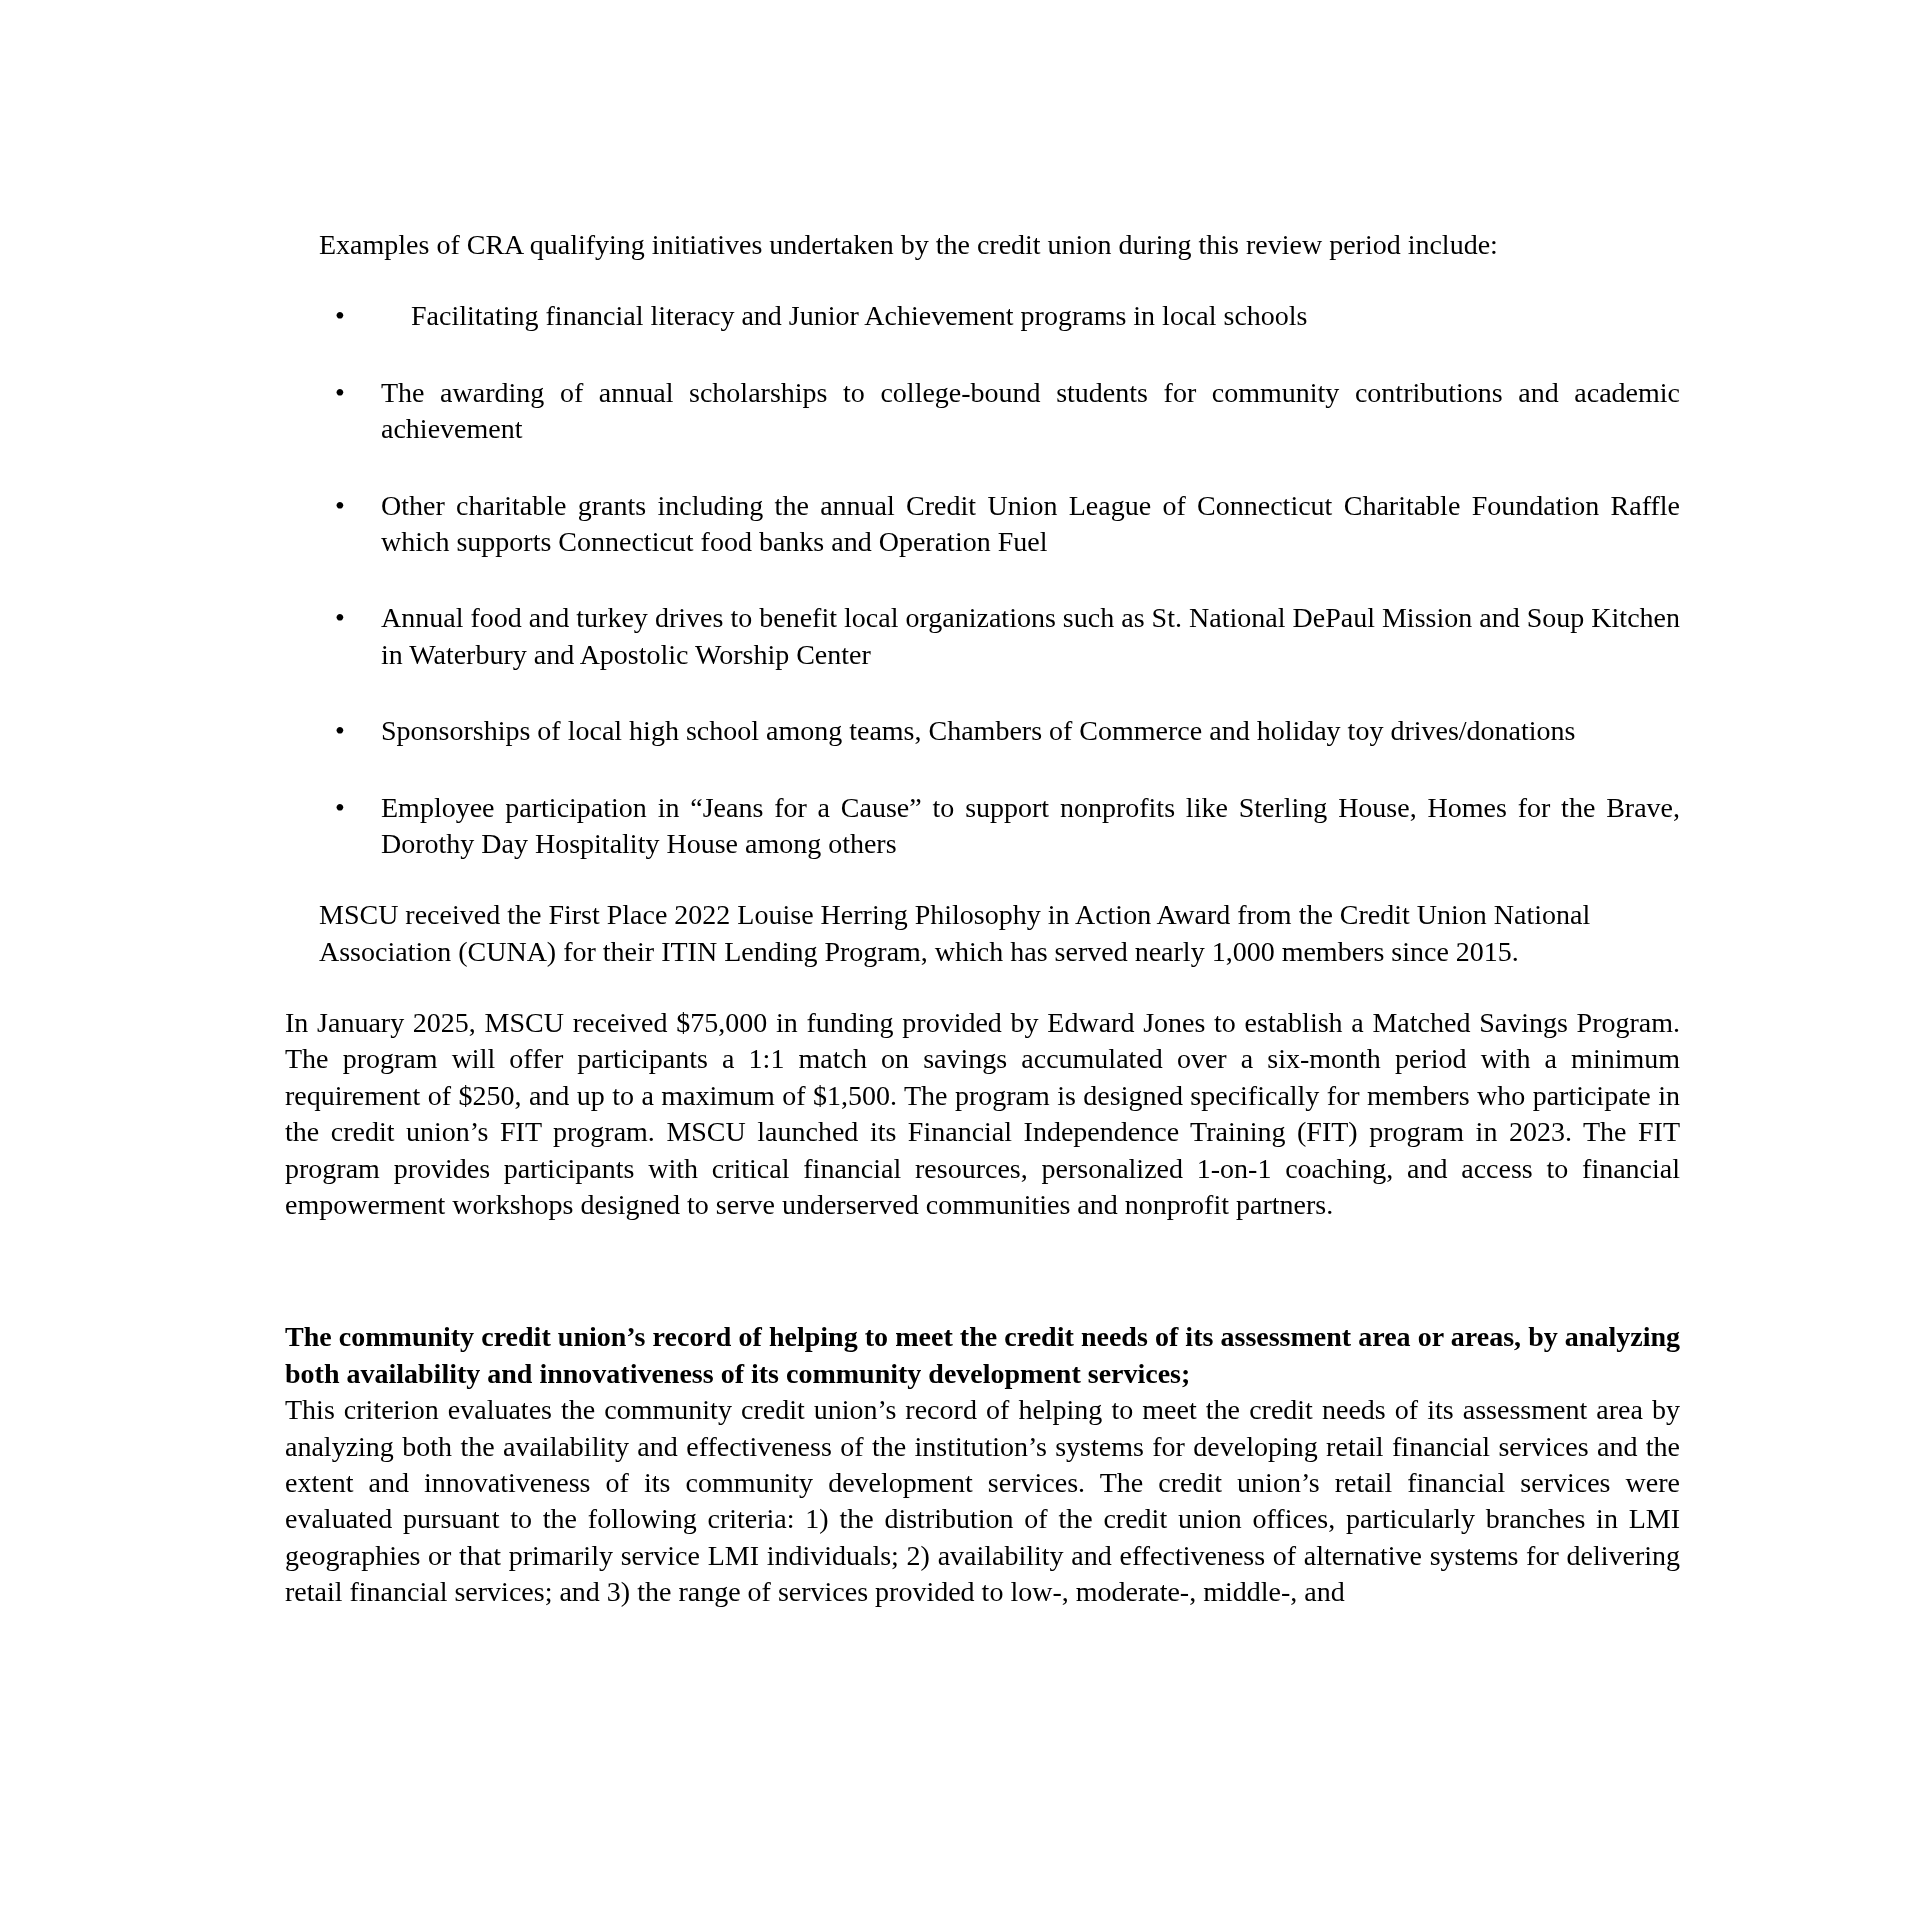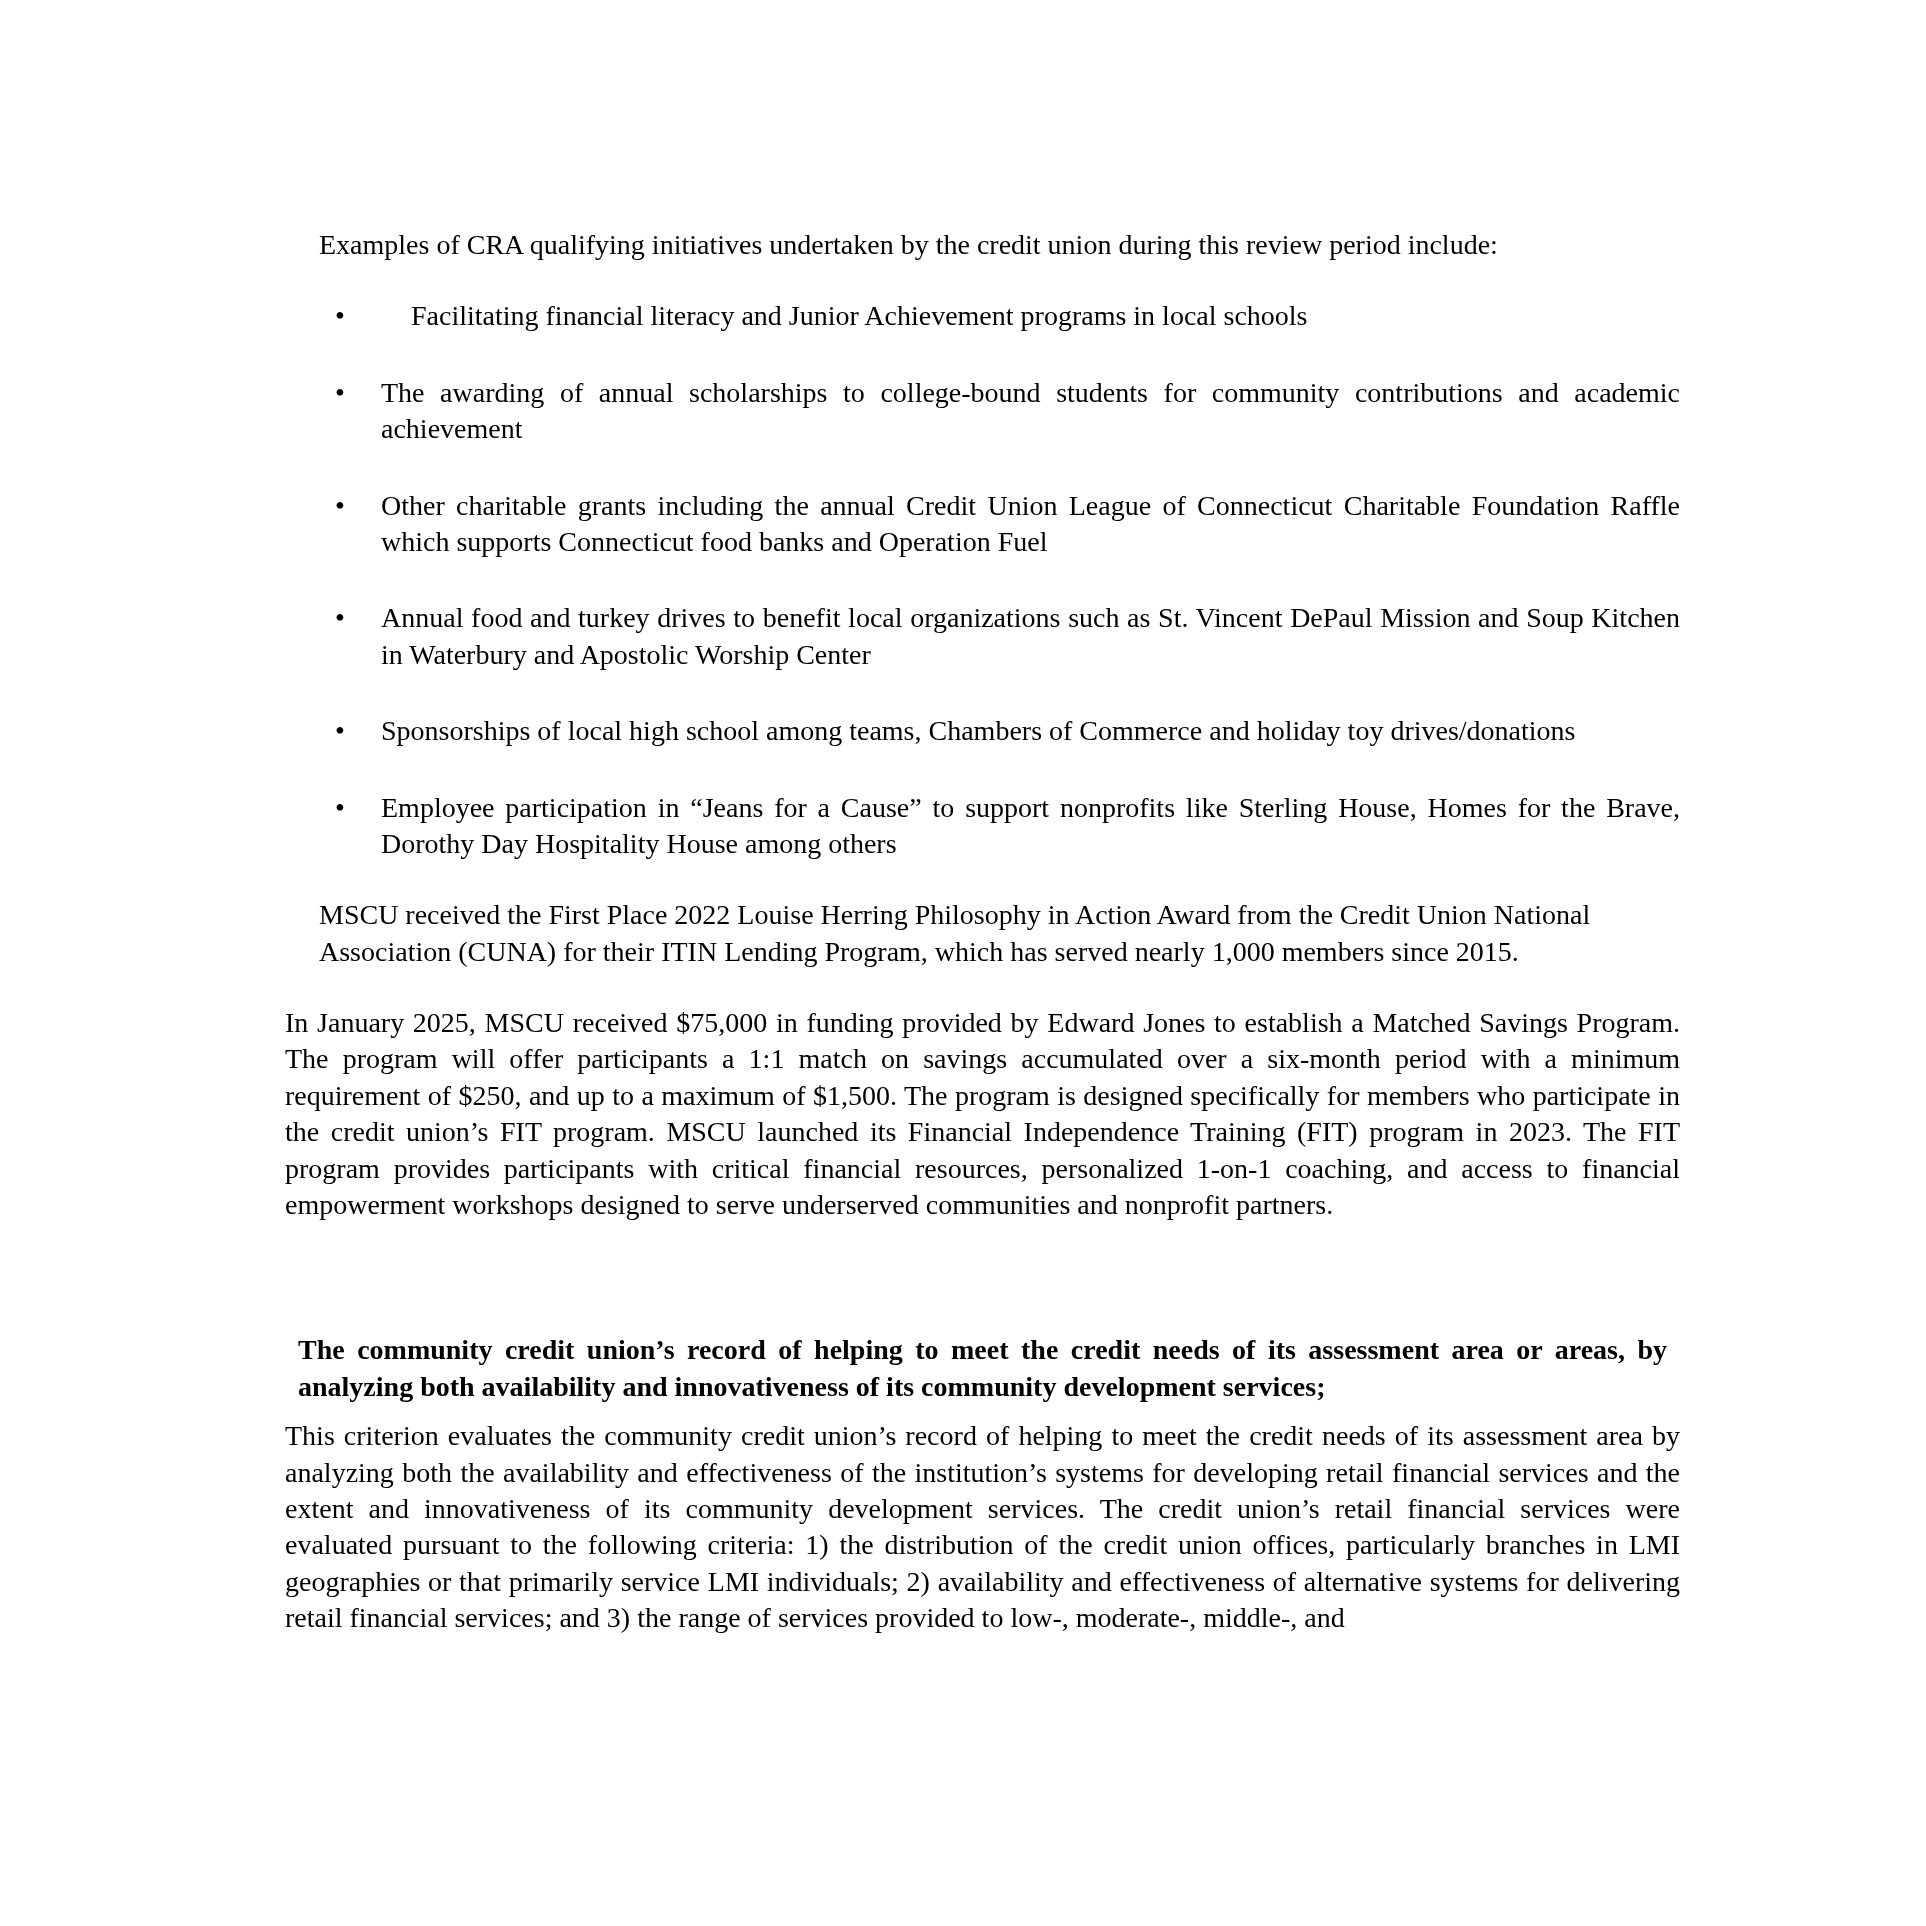--- a/index.html
+++ b/index.html
@@ -70,21 +70,21 @@
   ul.bullets li .bullet-text {
     display: block;
   }
   
   ul.bullets li.single .bullet-text {
     text-align: left;
     margin-left: 30px;
   }
 
   h2.section-heading {
-    margin: 13px;
+    margin: 0;
     font-size: 28px;
     line-height: 1.30;
     font-weight: bold;
     text-align: justify;
     text-justify: inter-word;
     font-family: Liberation Serif, serif;
   }
 </style>
 </head>
 <body>
@@ -109,21 +109,21 @@
         <span class="bullet-text"> The awarding of annual scholarships to college-bound students for community contributions and academic achievement</span>
       </li>
 
       <li>
         <span class="bullet-mark">•</span>
         <span class="bullet-text">Other charitable grants including the annual Credit Union League of Connecticut Charitable Foundation Raffle which supports Connecticut food banks and Operation Fuel</span>
       </li>
 
       <li>
         <span class="bullet-mark">•</span>
-        <span class="bullet-text">Annual food and turkey drives to benefit local organizations such as St. Vincent DePaul Mission and Soup Kitchen in Waterbury and Apostolic Worship Center</span>
+        <span class="bullet-text">Annual food and turkey drives to benefit local organizations such as St. National DePaul Mission and Soup Kitchen in Waterbury and Apostolic Worship Center</span>
       </li>
 
       <li>
         <span class="bullet-mark">•</span>
         <span class="bullet-text">Sponsorships of local high school among teams, Chambers of Commerce and holiday toy drives/donations</span>
       </li>
 
       <li>
         <span class="bullet-mark">•</span>
         <span class="bullet-text">Employee participation in “Jeans for a Cause” to support nonprofits like Sterling House, Homes for the Brave, Dorothy Day Hospitality House among others</span>

